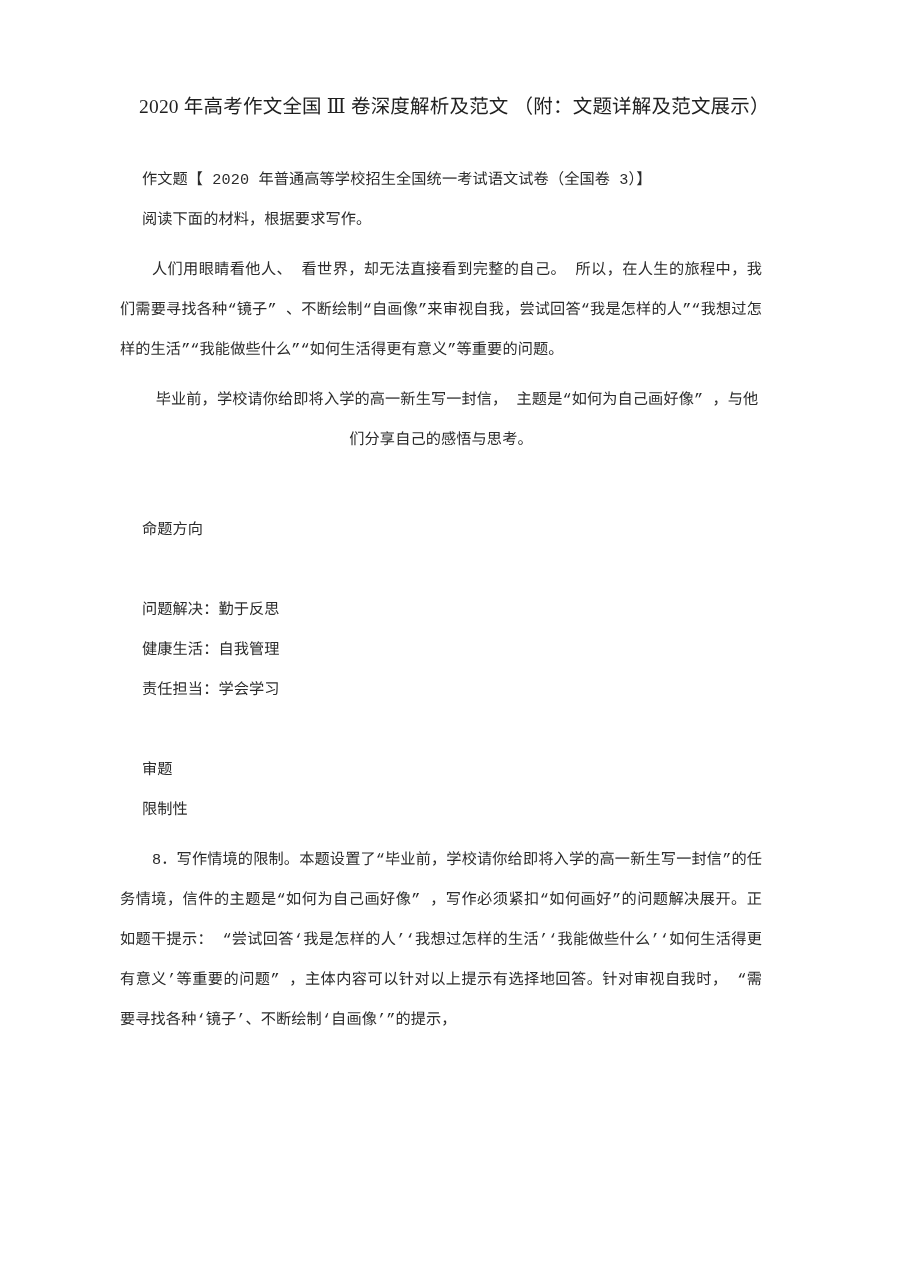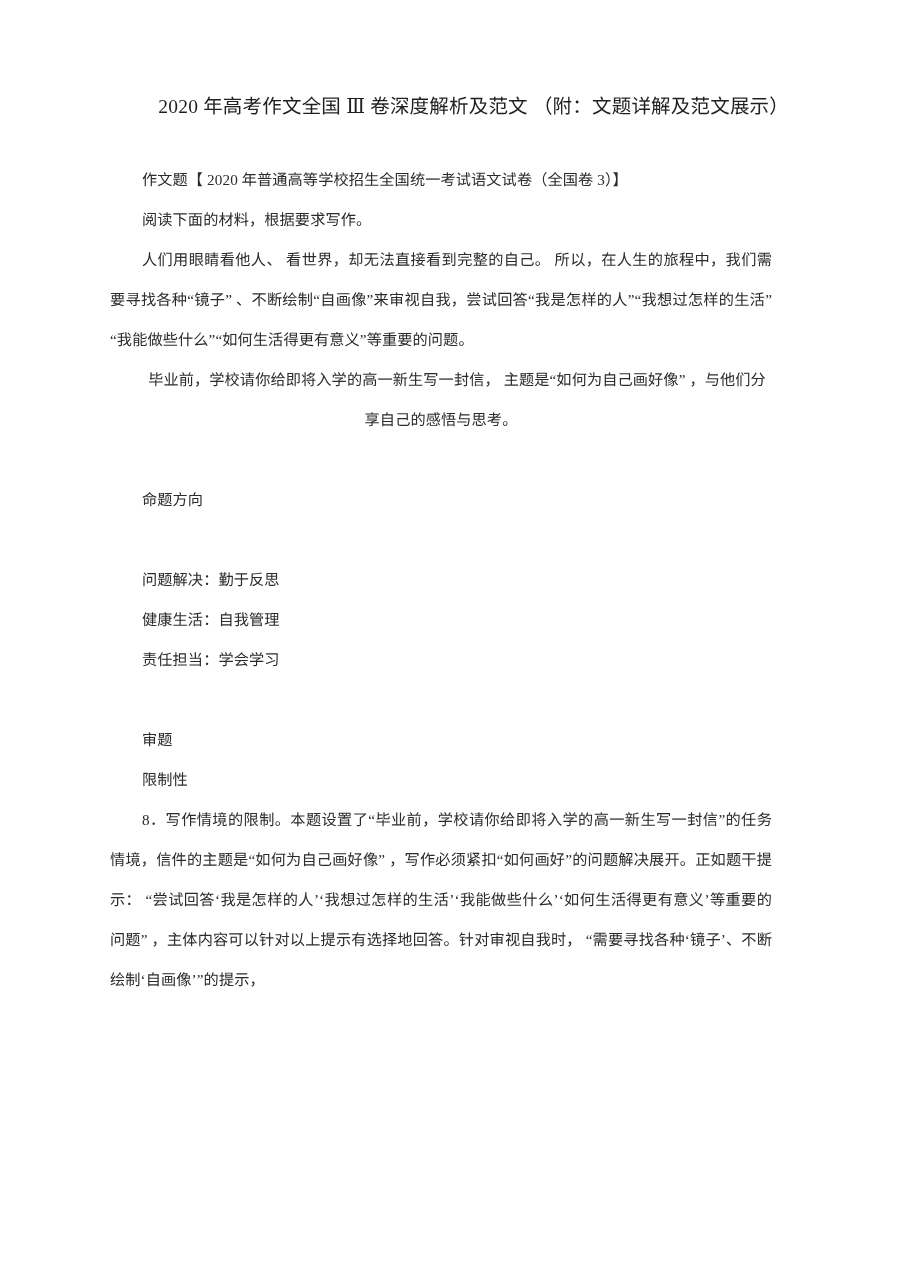--- a/index.html
+++ b/index.html
@@ -29,38 +29,37 @@
     position: absolute;
     left: 139px;
     top: 92px;
     width: 650px;
     font-size: 19.5px;
     line-height: 30px;
     letter-spacing: 0.2px;
     color: #1f1f1f;
     font-weight: 400;
     white-space: nowrap;
-    text-align: right;
   }
 
   .body-block {
     position: absolute;
     left: 110px;
     width: 662px;
   }
 
   
   .para {
     font-size: 15.2px;
     line-height: 40px;
     text-align: justify;
     text-justify: inter-ideograph;
     text-indent: 32px;
     color: #2b2b2b;
-    margin: 0;
+    margin: 10px;
     letter-spacing: 0.1px;
   }
   .para.last-loose {
     text-align: center;
   }
 
   
   .line {
     font-size: 15.2px;
     line-height: 40px;
@@ -73,21 +72,21 @@
 
   .spacer-40 { height: 40px; }
 </style>
 </head>
 <body>
 
 <div class="page">
 
   <div class="doc-title">2020 年高考作文全国 Ⅲ 卷深度解析及范文 （附：文题详解及范文展示）</div>
 
-  <div class="body-block" style="top: 160px;">
+  <div class="body-block" style="top: 160px; font-family: Liberation Mono, monospace;">
 
     <p class="line">作文题【 2020 年普通高等学校招生全国统一考试语文试卷（全国卷 3）】</p>
 
     <p class="line">阅读下面的材料，根据要求写作。</p>
 
     <p class="para">人们用眼睛看他人、 看世界，却无法直接看到完整的自己。 所以，在人生的旅程中，我们需要寻找各种“镜子” 、不断绘制“自画像”来审视自我，尝试回答“我是怎样的人”“我想过怎样的生活”“我能做些什么”“如何生活得更有意义”等重要的问题。</p>
 
     <p class="para last-loose">毕业前，学校请你给即将入学的高一新生写一封信， 主题是“如何为自己画好像” ，与他们分享自己的感悟与思考。</p>
 
 

